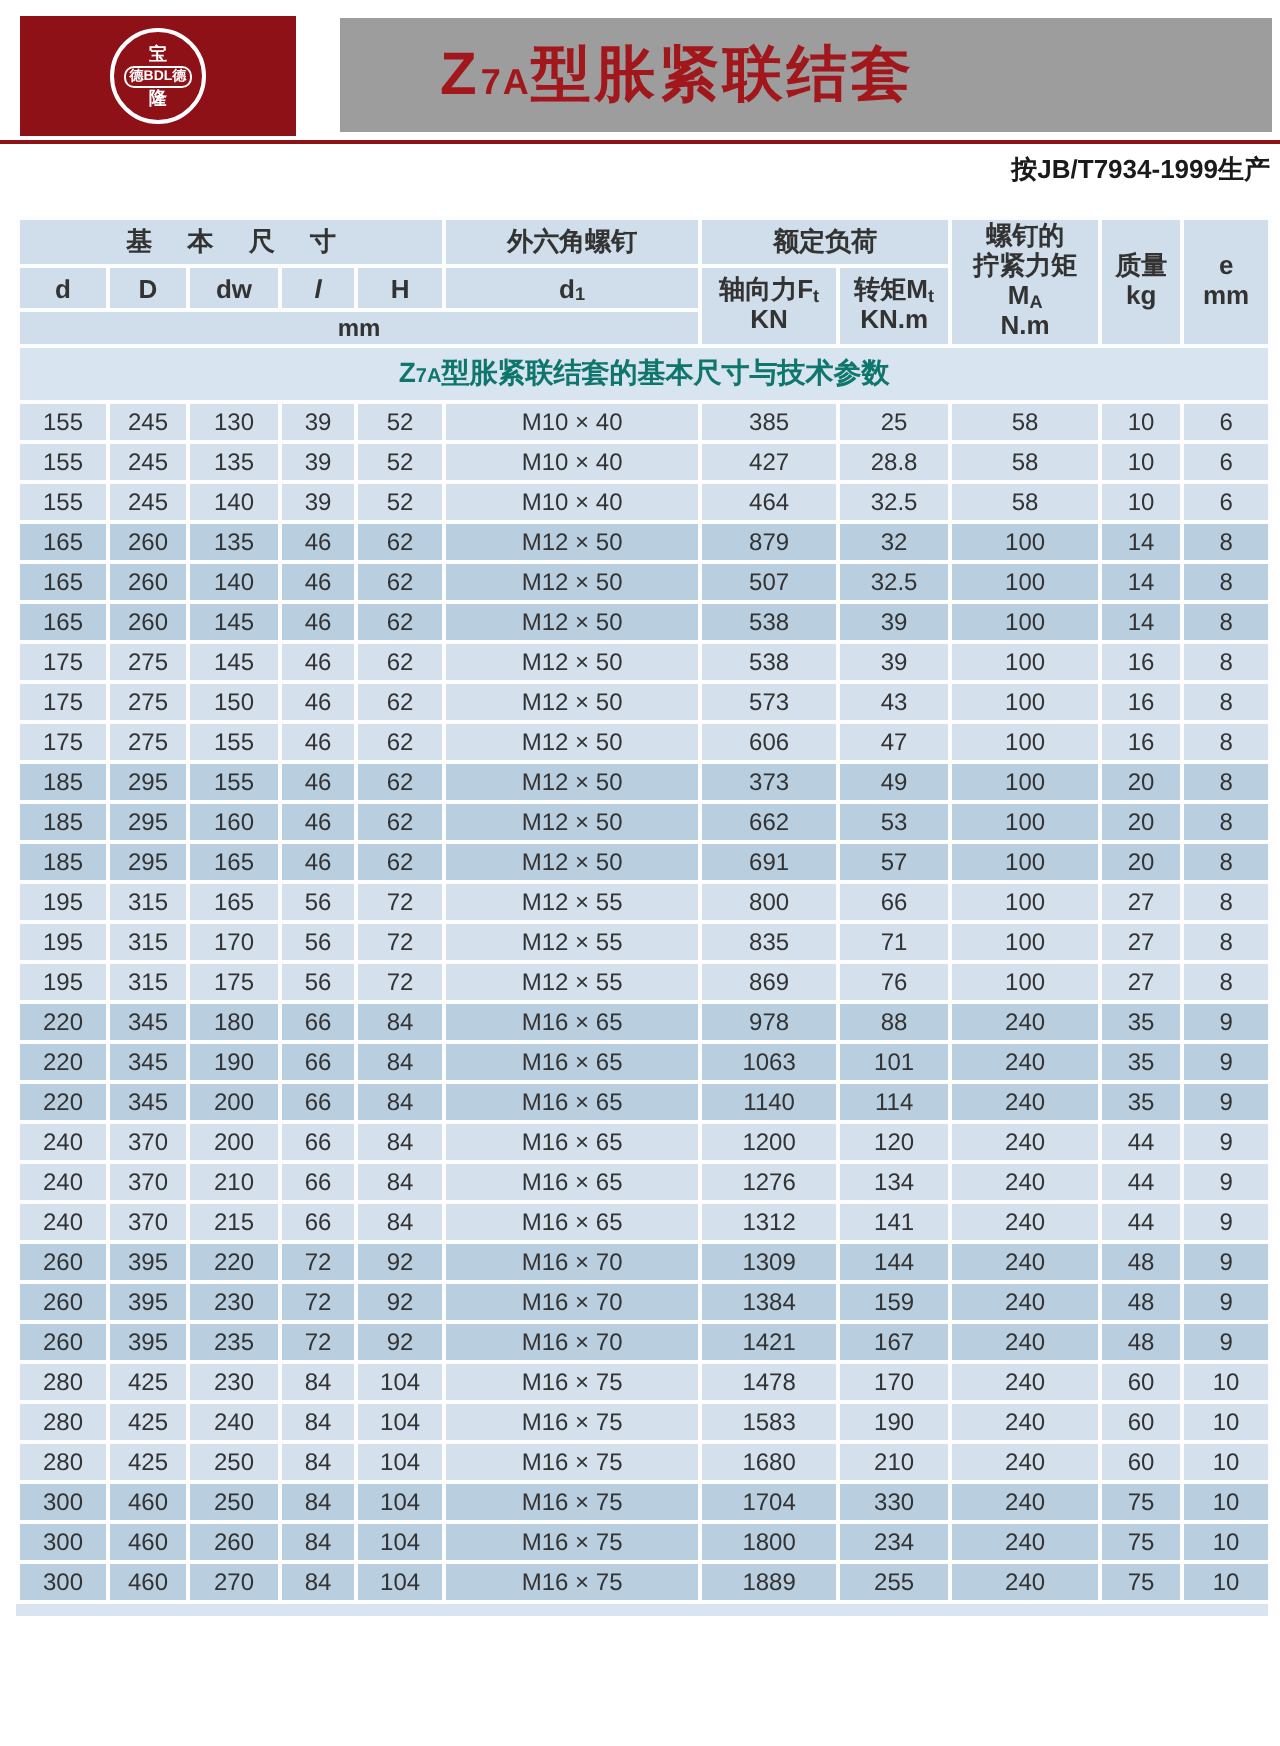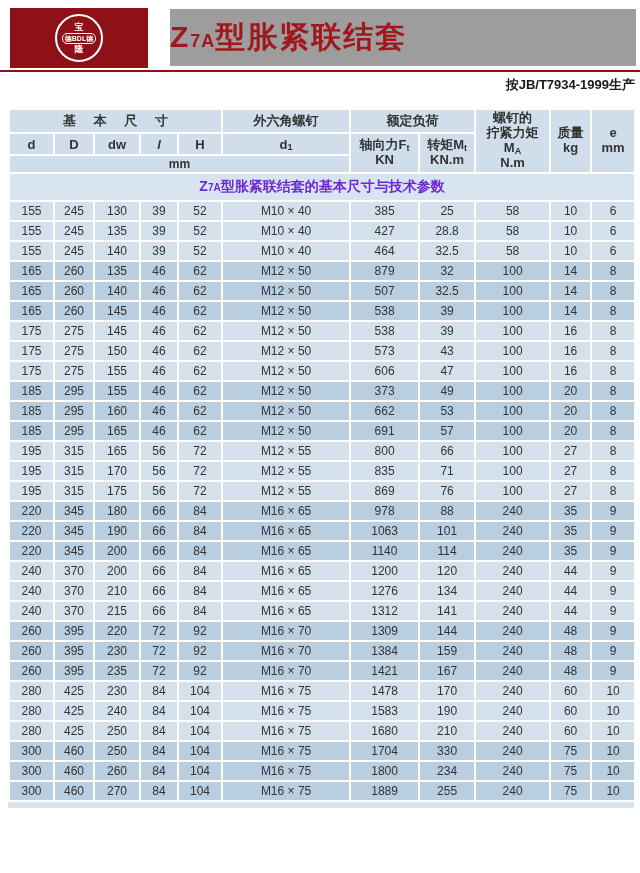--- a/index.html
+++ b/index.html
@@ -25,20 +25,21 @@
   .logo-top, .logo-bottom { font-size: 9px; font-weight: bold; }
   .logo-band {
     border: 1px solid #fff; border-radius: 5px;
     font-size: 7px; font-weight: bold; padding: 1px 2px; margin: 1px 0;
     white-space: nowrap;
   }
   .title-bar {
     position: absolute; left: 170px; top: 9px; right: 4px; height: 57px;
     background: #9d9d9d;
     display: flex; align-items: center;
+    padding-left: 50px;
   }
   .main-title {
     color: #a1171c; font-weight: bold; font-size: 30px; letter-spacing: 2px;
     white-space: nowrap;
   }
   .main-title .small-sub { font-size: 18px; letter-spacing: 1px; }
   .red-rule {
     position: absolute; left: 0; right: 0; top: 70px; height: 2px;
     background: #8e1117;
   }
@@ -52,21 +53,21 @@
     width: 626px; border-collapse: collapse; table-layout: fixed;
   }
   table.spec td, table.spec th {
     border: 2px solid #fdfdfd;
     text-align: center; vertical-align: middle;
     font-size: 12px; color: #333;
     padding: 0;
   }
   tr.title-row td {
     background: #d8e5f0; height: 28px;
-    font-size: 14px; font-weight: bold; color: #6d28d9;
+    font-size: 14px; font-weight: bold; color: #0f766e;
   }
   .title-row .small-sub { font-size: 10px; }
   thead th { background: #cfdeea; font-weight: bold; color: #222; }
   tr.group-row th { height: 24px; font-size: 13px; }
   tr.cols-row th { height: 22px; font-size: 13px; }
   tr.unit-row th { height: 18px; font-weight: bold; }
   th.spread { letter-spacing: 7px; text-indent: 7px; }
   th.mm-cell { padding-right: 95px; }
   th.stack { line-height: 1.15; font-size: 12px; margin-top: 24px; }
   .italic { font-style: italic; }

